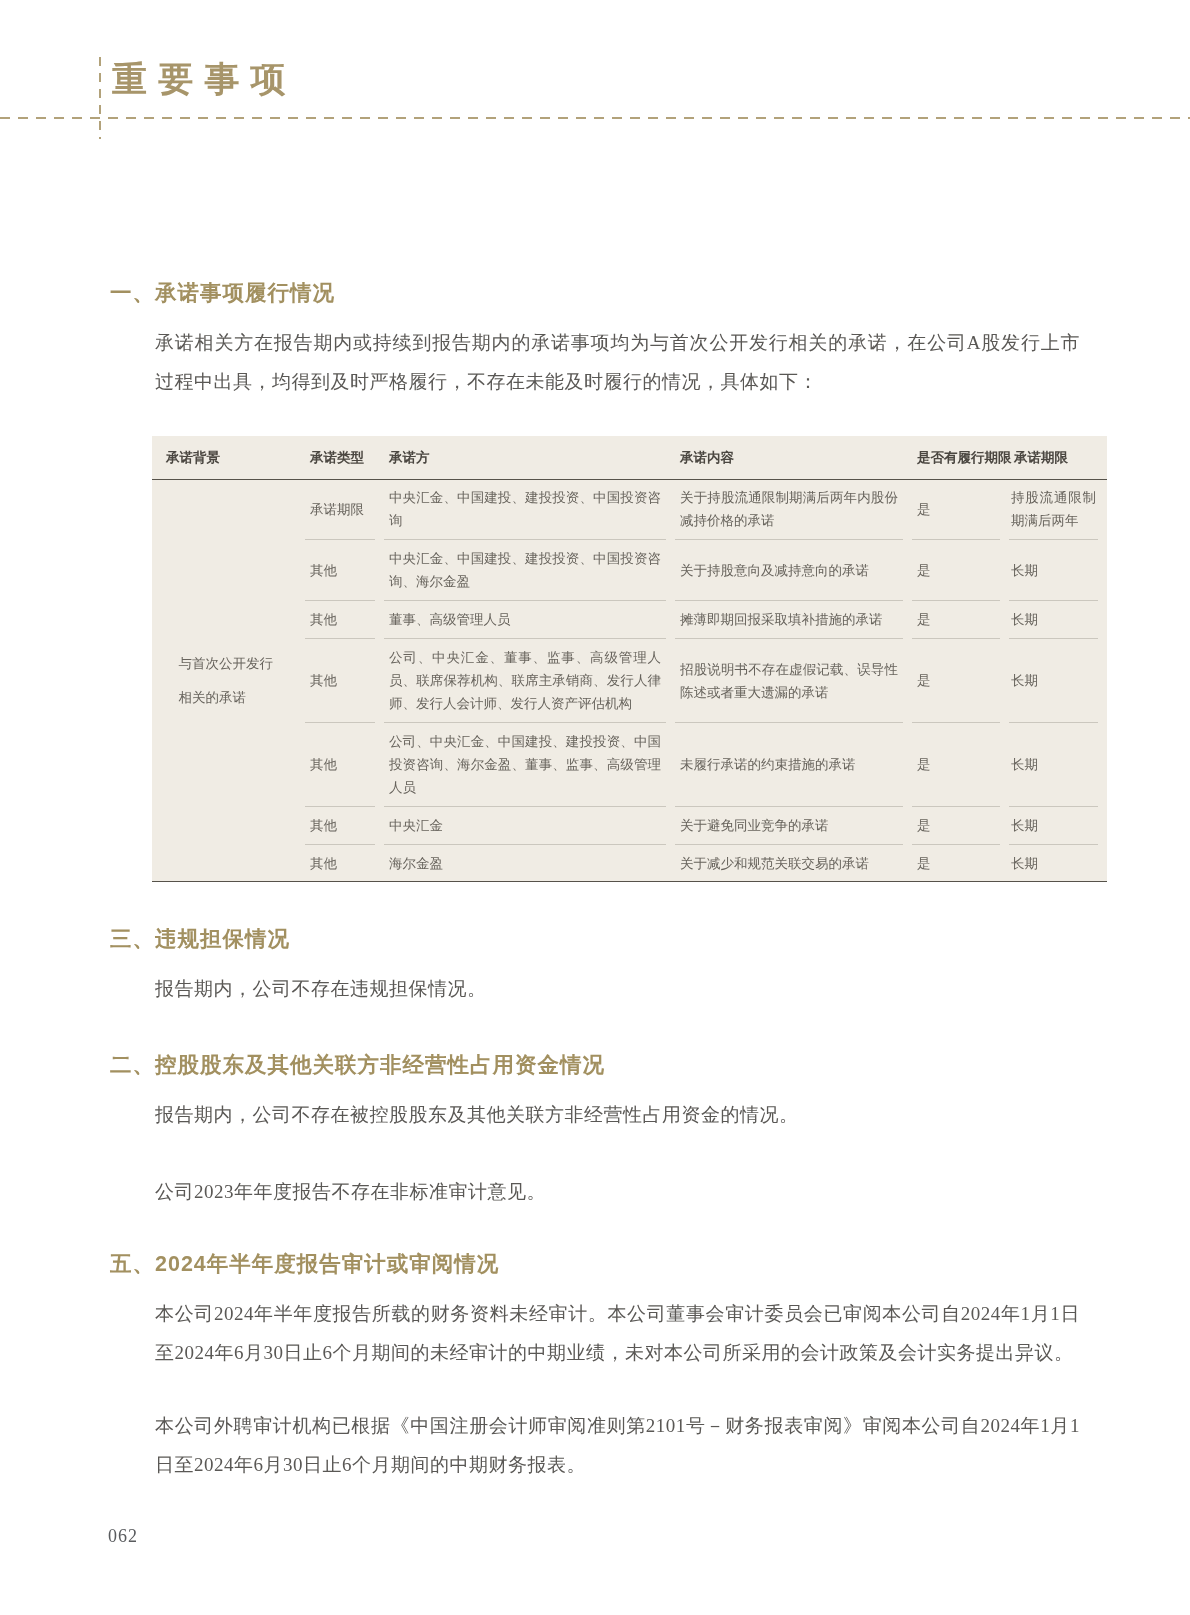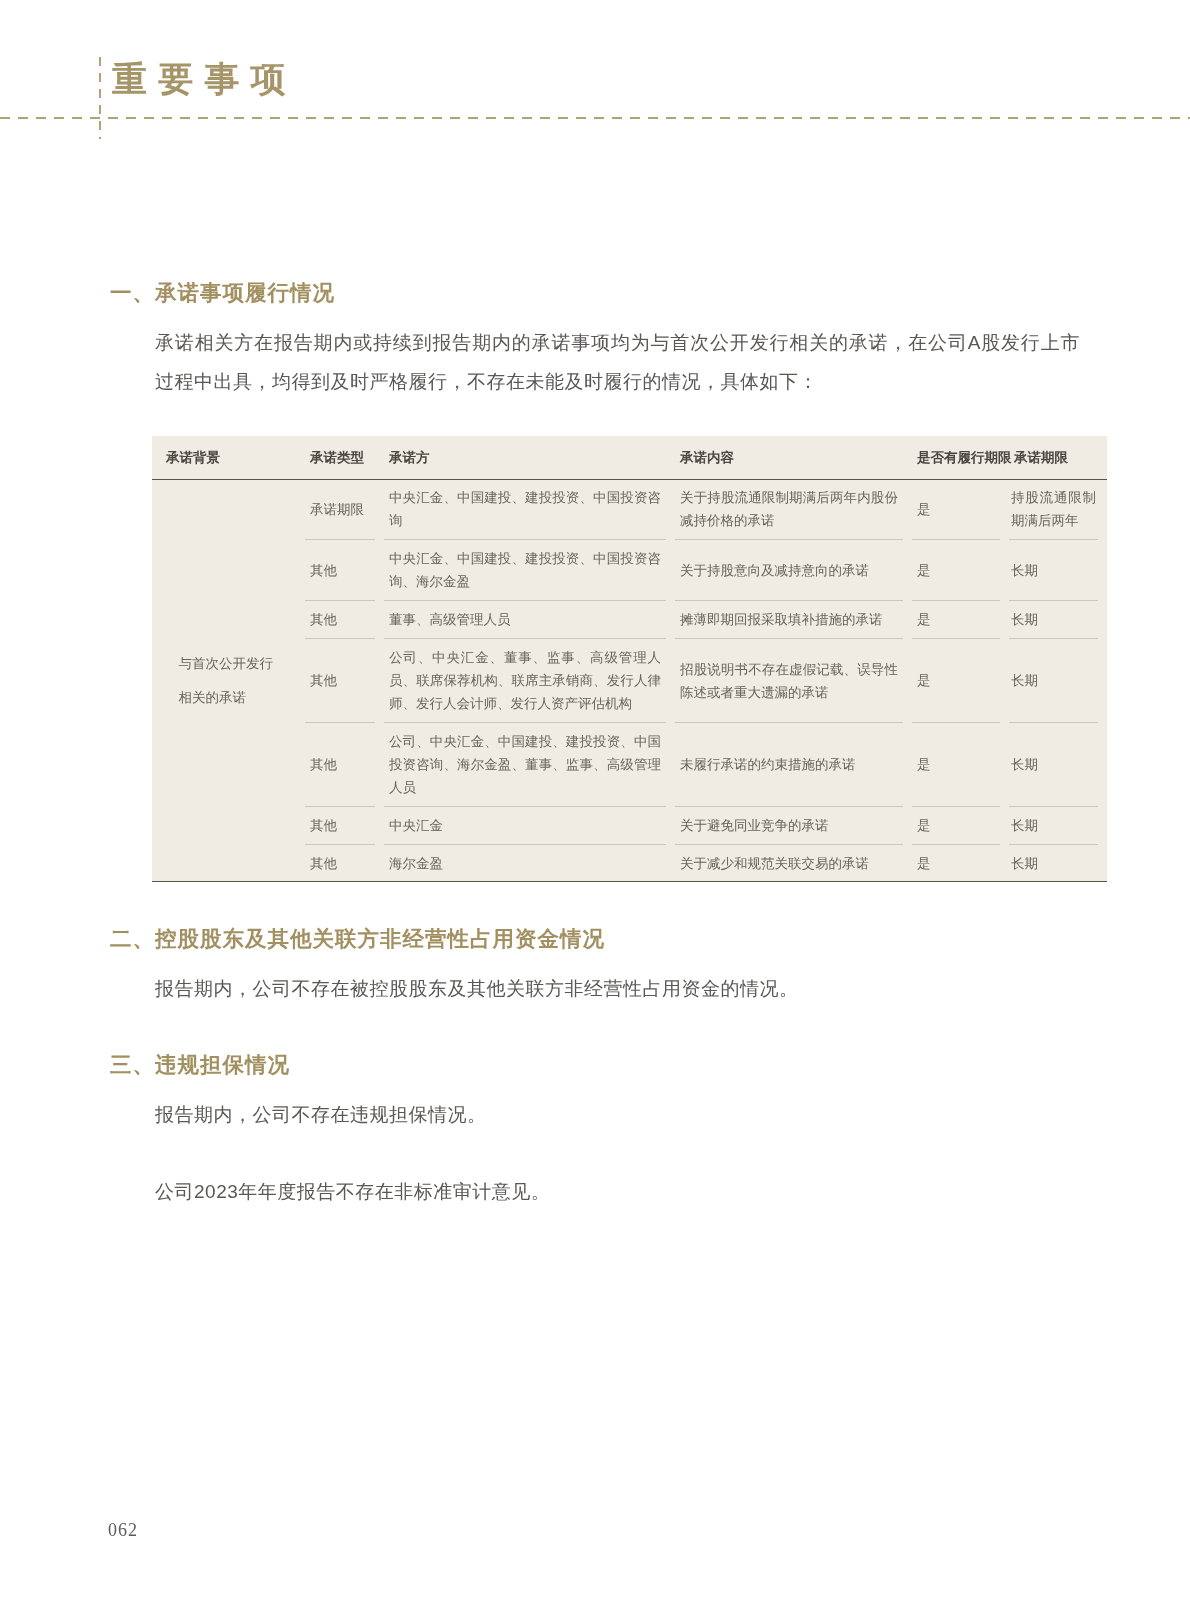--- a/index.html
+++ b/index.html
@@ -50,20 +50,21 @@
     color: #a29060;
     letter-spacing: 1px;
   }
   .body-text {
     margin: 0 110px 0 155px;
     font-size: 19px;
     line-height: 39px;
     color: #5a5855;
     text-align: justify;
     letter-spacing: 0.5px;
+    font-family: Liberation Serif, serif;
   }
   .section { margin-top: 42px; }
   .section.tight { margin-top: 38px; }
   .para-gap { height: 34px; }
   
   .table-wrap {
     position: relative;
     margin: 35px 8px 0 152px;
     width: 955px;
     background: #f0ece4;
@@ -102,21 +103,21 @@
     text-align: justify;
   }
   table.commitments td.cell-period { padding: 7px 2px; }
   table.commitments tbody tr:last-child td { border-bottom: none; }
   table.commitments td.col-bg { border-bottom: none; vertical-align: middle; }
   .bg-inner { width: 100px; margin: 0 auto; text-align: left; line-height: 34px; }
   
   .page-number {
     position: absolute;
     left: 108px;
-    bottom: 74px;
+    bottom: 68px;
     font-family: "Liberation Serif", serif;
     font-size: 18px;
     color: #595b5e;
     letter-spacing: 1px;
   }
 </style>
 </head>
 <body>
 
 <div class="page">
@@ -205,30 +206,36 @@
                 <td class="cell-period">长期</td>
               </tr>
             </tbody>
         </table>
         <div class="rule-dark-header"></div>
         <div class="rule-dark-bottom"></div>
       </div>
     </div>
 
     <div class="section">
+      <div class="section-heading">三、违规担保情况</div>
+      <p class="body-text">报告期内，公司不存在违规担保情况。</p>
+    </div>
+
+    <div class="section">
       <div class="section-heading">二、控股股东及其他关联方非经营性占用资金情况</div>
       <p class="body-text">报告期内，公司不存在被控股股东及其他关联方非经营性占用资金的情况。</p>
     </div>
 
-    <div class="section">
-      <div class="section-heading">三、违规担保情况</div>
-      <p class="body-text">报告期内，公司不存在违规担保情况。</p>
-    </div>
-
     <div class="section tight">
       <p class="body-text">公司2023年年度报告不存在非标准审计意见。</p>
     </div>
 
+    <div class="section tight">
+      <div class="section-heading">五、2024年半年度报告审计或审阅情况</div>
+      <p class="body-text">本公司2024年半年度报告所载的财务资料未经审计。本公司董事会审计委员会已审阅本公司自2024年1月1日至2024年6月30日止6个月期间的未经审计的中期业绩，未对本公司所采用的会计政策及会计实务提出异议。</p>
+      <div class="para-gap"></div>
+      <p class="body-text">本公司外聘审计机构已根据《中国注册会计师审阅准则第2101号－财务报表审阅》审阅本公司自2024年1月1日至2024年6月30日止6个月期间的中期财务报表。</p>
+    </div>
 
   </div>
 
   <div class="page-number">062</div>
 </div>
 
 </body></html>

